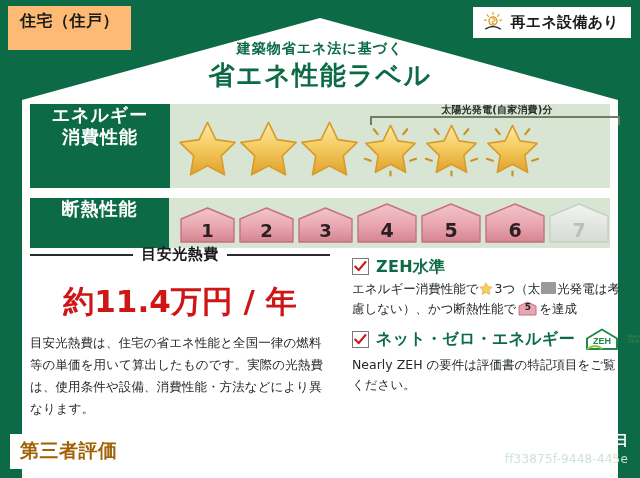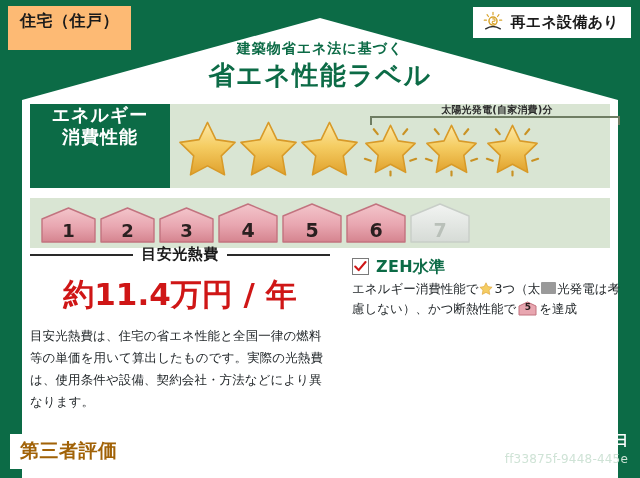--- a/index.html
+++ b/index.html
@@ -116,21 +116,21 @@
 
   
   .cost-block{position:absolute;left:30px;top:245px;width:300px;z-index:4;}
   .cost-head{
     display:flex;align-items:center;justify-content:center;gap:8px;
     font-size:15px;font-weight:bold;color:#1a1a1a;letter-spacing:.5px;
   }
   .cost-head .hr{flex:1;height:2px;background:#2a2a2a;}
   .cost-amount{
     text-align:center;font-size:31px;font-weight:bold;color:#cf1616;
-    letter-spacing:0px;margin-top:13px;line-height:1.1;
+    letter-spacing:0px;margin-top:20px;line-height:1.1;
   }
   .cost-note{
     margin-top:14px;font-size:12.5px;color:#23282b;line-height:1.75;
     letter-spacing:.1px;text-align:left;
   }
 
   
   .zeh-block{position:absolute;left:352px;top:258px;width:272px;z-index:4;}
   .zeh-item{margin-bottom:4px;}
   .zeh-head{display:flex;align-items:center;gap:7px;}
@@ -291,20 +291,23 @@
             <line x1="6" y1="44" x2="12" y2="46"></line>
             <line x1="58" y1="44" x2="52" y2="46"></line>
             <line x1="32" y1="57" x2="32" y2="61"></line>
           </g>
         </svg>
       </div>
     </div>
   </div>
 
   <div class="perf-row" id="row-insul">
+    <div class="perf-label">
+      <span>断熱性能</span>
+    </div>
     <div class="perf-value">
       <div class="grades">
         <div class="grade">
           <svg viewBox="0 0 57 38" preserveAspectRatio="none">
             <defs>
               <linearGradient id="pk" x1="0" y1="0" x2="0" y2="1">
                 <stop offset="0" stop-color="#f3c5cb"></stop>
                   <stop offset="0.55" stop-color="#e8a6b0"></stop>
                 <stop offset="1" stop-color="#d5848f"></stop>
               </linearGradient>
@@ -357,41 +360,61 @@
     </div>
   </div>
 
   <div class="cost-block">
     <div class="cost-head">
       <span class="hr"></span>
       <span>目安光熱費</span>
       <span class="hr"></span>
     </div>
     <div class="cost-amount">約11.4万円 / 年</div>
-    <div class="cost-note">目安光熱費は、住宅の省エネ性能と全国一律の燃料等の単価を用いて算出したものです。実際の光熱費は、使用条件や設備、契約会社・方法などにより異なります。</div>
+    <div class="cost-note">目安光熱費は、住宅の省エネ性能と全国一律の燃料等の単価を用いて算出したものです。実際の光熱費は、使用条件や設備、消費性能・方法などにより異なります。</div>
   </div>
 
   <div class="zeh-block">
 
     <div class="zeh-item">
       <div class="zeh-head">
         <span class="chk">
           <svg viewBox="0 0 17 17">
             <path d="M2.5 8.6 L6.4 12.6 L14.2 3.4" fill="none" stroke="#cf1616" stroke-width="2.4" stroke-linecap="round" stroke-linejoin="round"></path>
           </svg>
         </span>
         <span class="zeh-title">ZEH水準</span>
       </div>
       <div class="zeh-body"><span>エネルギー消費性能で</span><svg class="inline-star" viewBox="0 0 64 62">
             <polygon points="32,7 40.5,24.5 60,27.3 46,41 49.3,60.3 32,51.2 14.7,60.3 18,41 4,27.3 23.5,24.5" fill="#f5cd63" stroke="#d89a28" stroke-width="2.5" stroke-linejoin="round"></polygon>
           </svg><span>3つ（太</span><span class="redact"></span><span>光発電は考慮しない）、かつ断熱性能で</span><span class="inline-grade"><svg viewBox="0 0 19 15" preserveAspectRatio="none">
               <polygon points="9.5,1 18,5 18,14 1,14 1,5" fill="#e8a6b0" stroke="#c2737f" stroke-width="1" stroke-linejoin="round"></polygon>
             </svg><span>5</span></span><span>を達成</span></div>
     </div>
 
+    <div class="zeh-item" style="margin-top:8px;">
+      <div class="zeh-head">
+        <span class="chk">
+          <svg viewBox="0 0 17 17">
+            <path d="M2.5 8.6 L6.4 12.6 L14.2 3.4" fill="none" stroke="#cf1616" stroke-width="2.4" stroke-linecap="round" stroke-linejoin="round"></path>
+          </svg>
+        </span>
+        <span class="zeh-title">ネット・ゼロ・エネルギー</span>
+        <svg class="zeh-logo" viewBox="0 0 40 25">
+          <path d="M5 11.5 L20 2.5 L35 11.5 L35 22 L5 22 Z" fill="none" stroke="#1f8a4c" stroke-width="2" stroke-linejoin="round"></path>
+          <path d="M5 22 Q14 16 20 22" fill="none" stroke="#8cc63f" stroke-width="2"></path>
+          <text x="20" y="17" font-size="9" font-weight="bold" fill="#1f8a4c" text-anchor="middle" font-family="Liberation Sans, sans-serif">ZEH</text>
+        </svg>
+        <span class="zeh-logo-sub">
+          <span>Nearly</span><br>
+          <span>ZEH</span>
+        </span>
+      </div>
+      <div class="zeh-body">Nearly ZEH の要件は評価書の特記項目をご覧ください。</div>
+    </div>
 
   </div>
 
   <div class="footer">
     <div class="bels-badge">
       <span class="b-jp">第三者評価</span>
     </div>
     <div class="bldg-name">Luce</div>
     <div class="room-no">201号室</div>
     <div class="eval-date">評価日 2025年12月19日</div>

